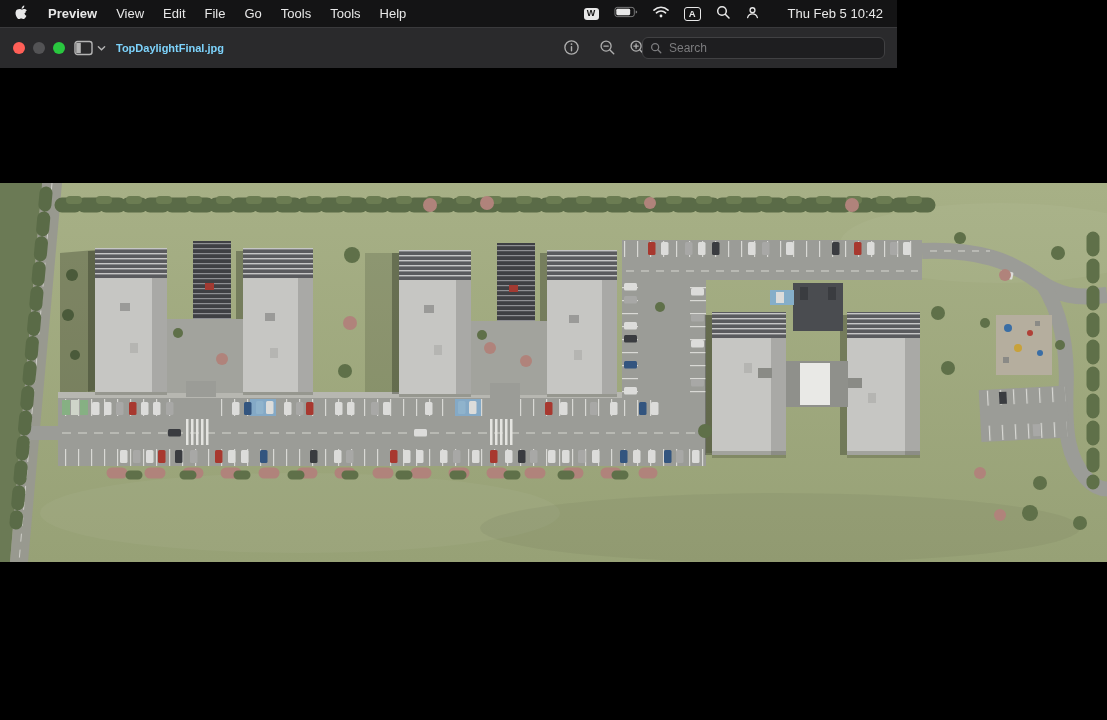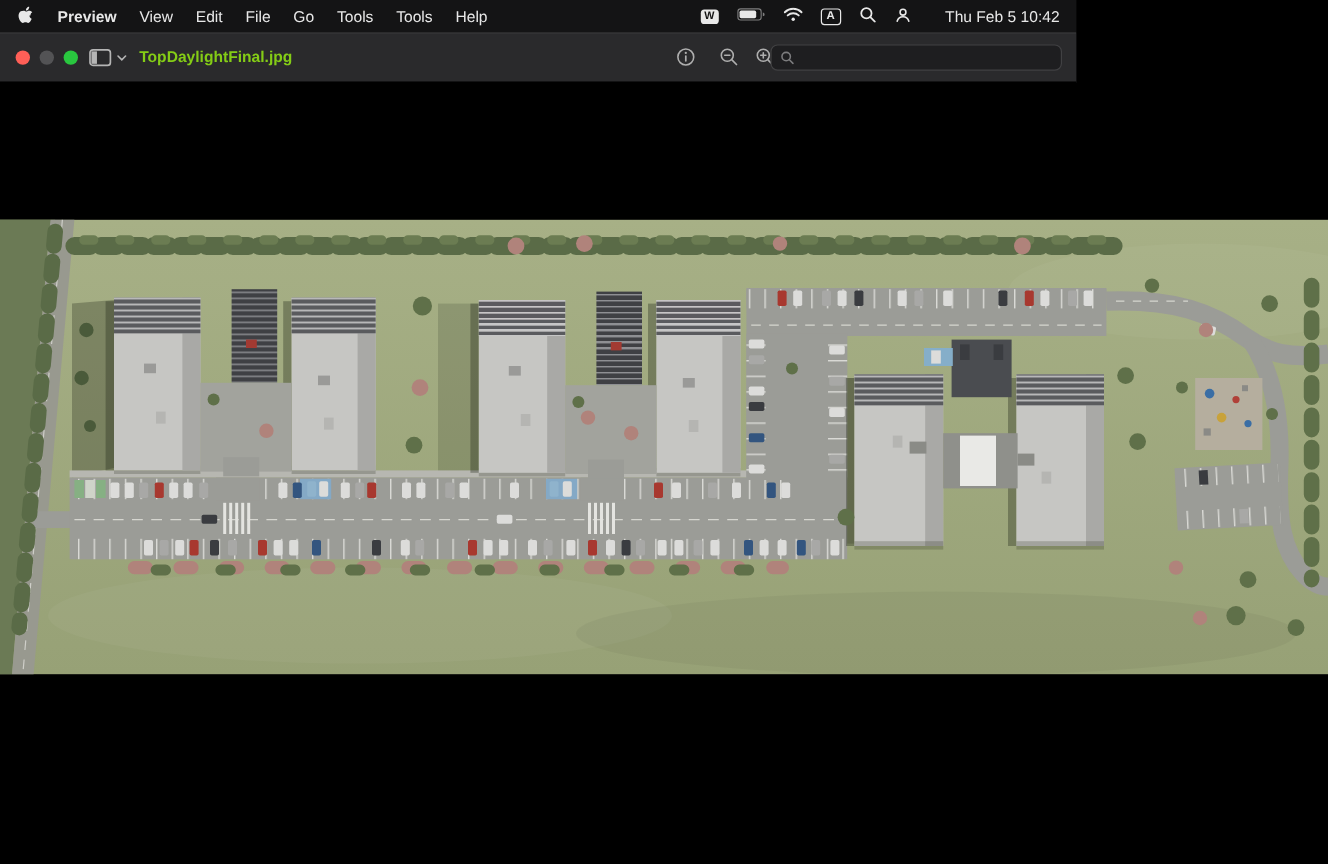--- a/index.html
+++ b/index.html
@@ -23,21 +23,21 @@
   .titlebar{position:absolute;top:27px;left:0;right:0;height:41px;background:#2a2a2c;
     border-bottom:1px solid #151515;box-shadow:inset 0 1px 0 #3a3a3c;}
   .lights{position:absolute;left:13px;top:15px;display:flex;gap:8px;}
   .light{width:12px;height:12px;border-radius:50%;}
   .light.red{background:#ff5f57;}
   .light.yellow{background:#535355;}
   .light.green{background:#29c73f;}
   .sb-toggle{position:absolute;left:72px;top:9px;width:36px;height:24px;display:flex;align-items:center;
     justify-content:center;gap:3px;color:#b5b5b5;}
   .wtitle{position:absolute;left:116px;top:0;height:41px;display:flex;align-items:center;
-    color:#84cc16;font-size:13px;font-weight:bold;}
+    color:#7dd3fc;font-size:11px;font-weight:bold;}
   .toolbar{position:absolute;left:558px;top:0;height:41px;display:flex;align-items:center;}
   .tbtn{width:26px;height:26px;display:flex;align-items:center;justify-content:center;color:#aeaeae;}
   .tbtn.dis{color:#565658;}
   .g10{margin-left:10px;} .g4{margin-left:4px;} .g8{margin-left:8px;} .g16{margin-left:16px;}
   .g2{margin-left:2px;} .g12{margin-left:12px;} .g6{margin-left:6px;}
   .search{position:absolute;right:12px;top:9.5px;width:243px;height:22px;background:#1e1e20;
     border:1px solid #414143;border-radius:6px;display:flex;align-items:center;gap:5px;
     padding:0 7px;box-sizing:border-box;}
   .search input{flex:1;background:transparent;border:none;outline:none;color:#cccccc;font-size:12px;
     font-family:"Liberation Sans",sans-serif;}
@@ -183,20 +183,21 @@
             <path d="M4.5 11.5c1.2-2.6 2.2-3.6 2.8-2.6.5.9.7 2 1.9.7 1.1-1.2 2-1 2.6-.2.5.7 1.4.7 2.5.2" stroke="currentColor" stroke-width="1.2" fill="none" stroke-linecap="round"></path>
           </svg>
       </div>
     </div>
 
     <div class="search">
       <svg width="12" height="12" viewBox="0 0 14 14">
           <circle cx="6" cy="6" r="4.1" stroke="#7c7c7e" stroke-width="1.5" fill="none"></circle>
           <path d="M9.1 9.1L12.6 12.6" stroke="#7c7c7e" stroke-width="1.5" stroke-linecap="round"></path>
         </svg>
+      <input type="text" placeholder="Search" style="">
     </div>
   </div>
 
   <div class="content">
     <svg class="site" viewBox="0 0 1107 379" preserveAspectRatio="none">
       <defs>
         <linearGradient id="gg" x1="0" y1="0" x2="0" y2="1">
           <stop offset="0" stop-color="#a7b086"></stop>
             <stop offset="1" stop-color="#97a176"></stop>
         </linearGradient>

